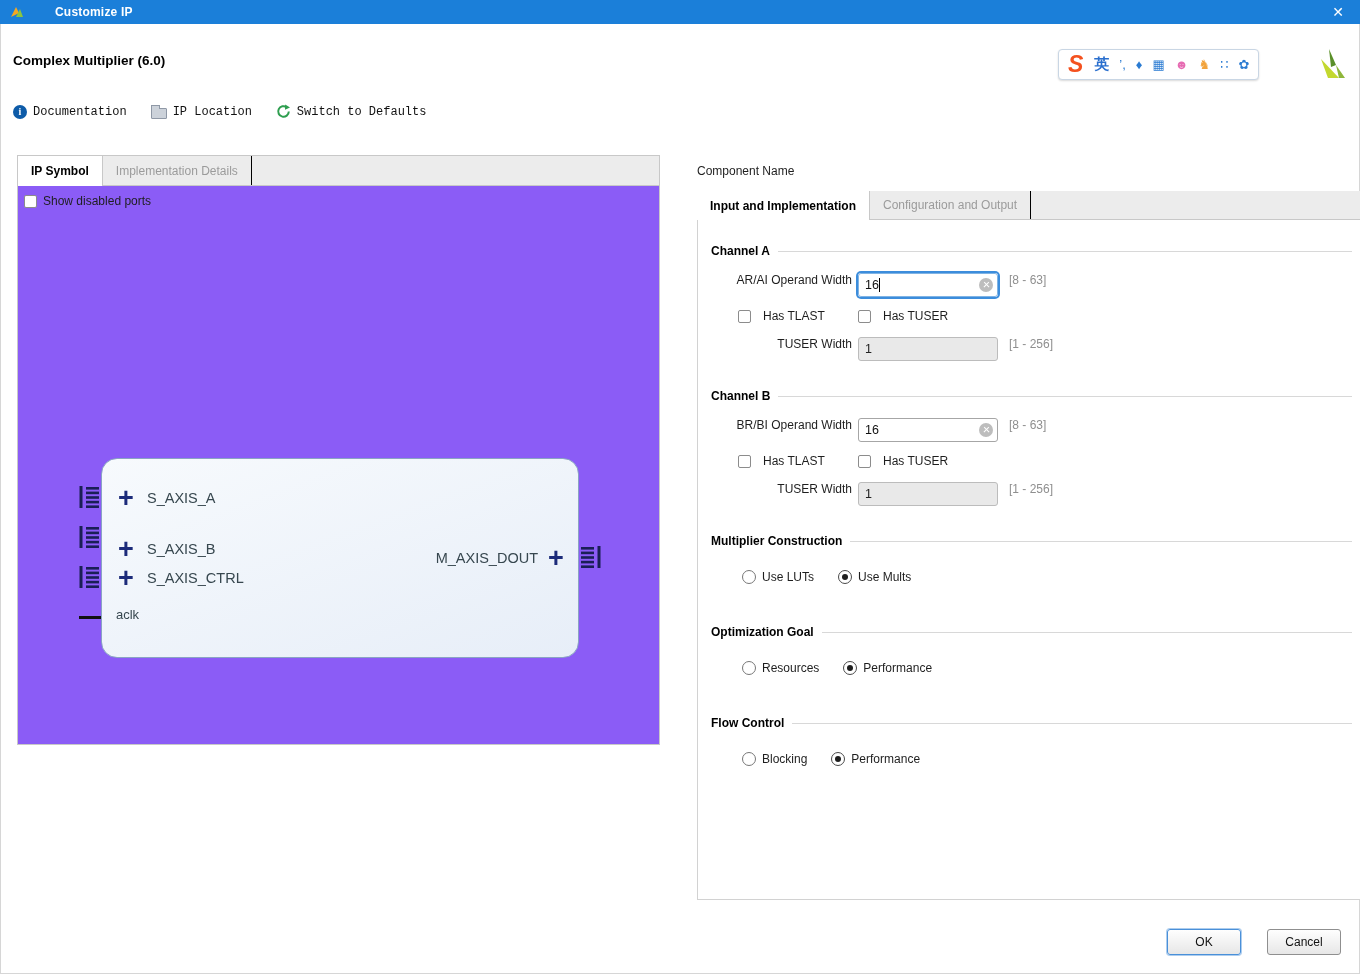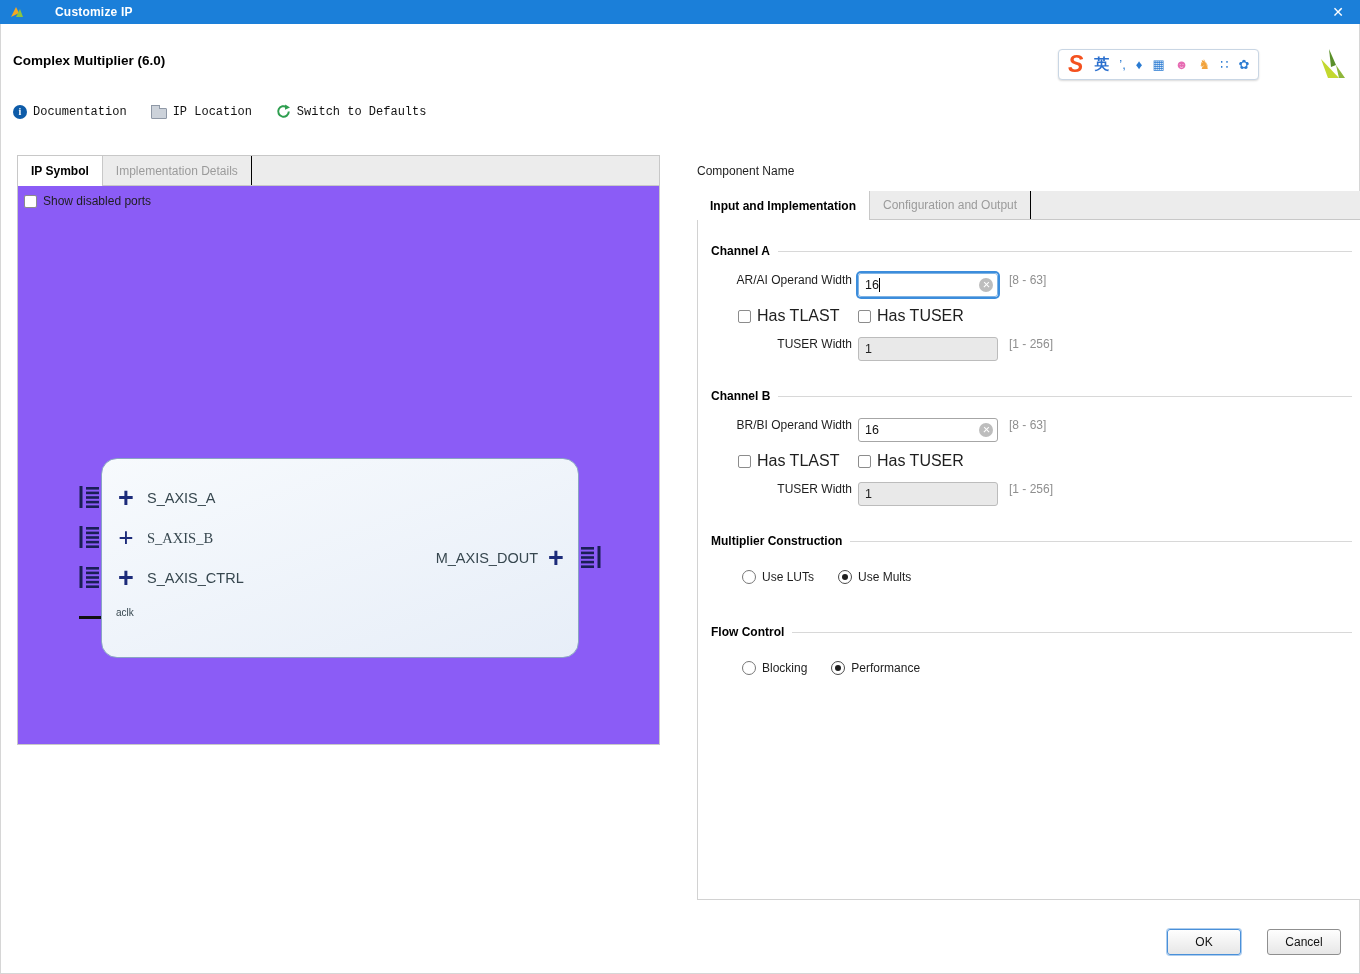--- a/index.html
+++ b/index.html
@@ -52,21 +52,21 @@
   
   .ip-block { position:absolute; left:83px; top:302px; width:478px; height:200px;
     border:1.4px solid #8aa3c4; border-radius:16px;
     background:linear-gradient(160deg,#f7fafd,#e7eef8); }
   .port-row { position:absolute; left:12px; display:flex; align-items:center; height:30px; }
   .plus { color:#1c2b7a; font-size:27px; font-weight:bold; line-height:26px; width:24px; text-align:center; }
   .plus::before { content:"+"; }
   .port-label { font-size:14.5px; color:#37474f; margin-left:9px; }
   .out-row { position:absolute; right:10px; top:84px; display:flex; align-items:center; height:30px; }
   .out-row .port-label { margin:0 6px 0 0; }
-  .aclk-label { position:absolute; left:14px; top:148px; font-size:10px; color:#37474f; }
+  .aclk-label { position:absolute; left:14px; top:148px; font-size:13px; color:#37474f; }
   .bus-icon { position:absolute; width:22px; height:24px; }
   .aclk-stub { position:absolute; left:61px; top:460px; width:23px; height:2.5px; background:#111; }
 
   
   .right-panel { position:absolute; left:697px; top:158px; width:672px; }
   .comp-row { display:flex; align-items:center; height:26px; margin-bottom:7px; }
   .comp-label { font-size:12px; margin-right:8px; white-space:nowrap; }
   .input-wrap { position:relative; height:24px; }
   .comp-input-wrap { flex:1; }
   input.text { width:100%; height:100%; border:1px solid #a6a6a6; border-radius:3px;
@@ -90,21 +90,21 @@
   .form-row { display:flex; align-items:flex-start; height:26px; margin-bottom:7px; }
   .flabel { width:141px; text-align:right; margin-right:6px; font-size:12px; white-space:nowrap; }
   .field { width:140px; }
   .input-wrap.focused { box-shadow:0 0 0 2px #3c8ddc; border-radius:3px; }
   .input-wrap.focused input { border-color:#7fb3e4; }
   .input-wrap.disabled input { background:#e9e9e9; border-color:#bcbcbc; color:#222; padding-right:6px; }
   .caret { position:absolute; left:21px; top:5px; width:1px; height:14px; background:#000; }
   .range { margin-left:11px; color:#8f8f8f; font-size:12px; }
 
   .cbrow { display:flex; align-items:center; margin:5px 0 11px 27px; height:20px; }
-  .cb-opt { display:flex; align-items:center; gap:6px; cursor:pointer; font-size:16px; }
+  .cb-opt { display:flex; align-items:center; gap:12px; cursor:pointer; font-size:12px; }
   .cb-opt.first { width:120px; }
 
   .radio-row { display:flex; align-items:center; gap:24px; margin:19px 0 0 31px; height:20px; }
   .radio-opt { display:flex; align-items:center; gap:6px; font-size:12px; cursor:pointer; }
   .radio { width:14px; height:14px; border:1px solid #777; border-radius:50%; background:#fff;
     position:relative; display:inline-block; flex:0 0 auto; }
   .radio.on { border-color:#4a4a4a; }
   .radio.on::after { content:""; position:absolute; left:3px; top:3px; width:6px; height:6px;
     border-radius:50%; background:#1e1e1e; }
 
@@ -204,21 +204,21 @@
       <rect x="7" y="15.8" width="13" height="2.6" fill="#1a1f55"></rect>
     <rect x="7" y="20.4" width="13" height="2.6" fill="#1a1f55"></rect>
   </svg>
   <div class="aclk-stub"></div>
 
   <div class="ip-block">
     <div class="port-row" style="top:24px;">
       <span class="plus"></span>
       <span class="port-label">S_AXIS_A</span>
     </div>
-    <div class="port-row" style="top:64px;font-family:Liberation Serif, serif;">
+    <div class="port-row" style="top:75px;">
       <span class="plus"></span>
       <span class="port-label">S_AXIS_B</span>
     </div>
     <div class="port-row" style="top:104px;">
       <span class="plus"></span>
       <span class="port-label">S_AXIS_CTRL</span>
     </div>
     <div class="aclk-label">aclk</div>
     <div class="out-row">
       <span class="port-label">M_AXIS_DOUT</span>
@@ -323,20 +323,36 @@
           <span class="radio"></span>
           <span>Use LUTs</span>
         </label>
         <label class="radio-opt">
           <span class="radio on"></span>
           <span>Use Mults</span>
         </label>
       </div>
     </div>
 
+    <div class="section wide">
+      <div class="section-header">
+        <span class="shl">Optimization Goal</span>
+        <div class="rule"></div>
+      </div>
+      <div class="radio-row">
+        <label class="radio-opt">
+          <span class="radio"></span>
+          <span>Resources</span>
+        </label>
+        <label class="radio-opt">
+          <span class="radio on"></span>
+          <span>Performance</span>
+        </label>
+      </div>
+    </div>
 
     <div class="section wide">
       <div class="section-header">
         <span class="shl">Flow Control</span>
         <div class="rule"></div>
       </div>
       <div class="radio-row">
         <label class="radio-opt">
           <span class="radio"></span>
           <span>Blocking</span>

